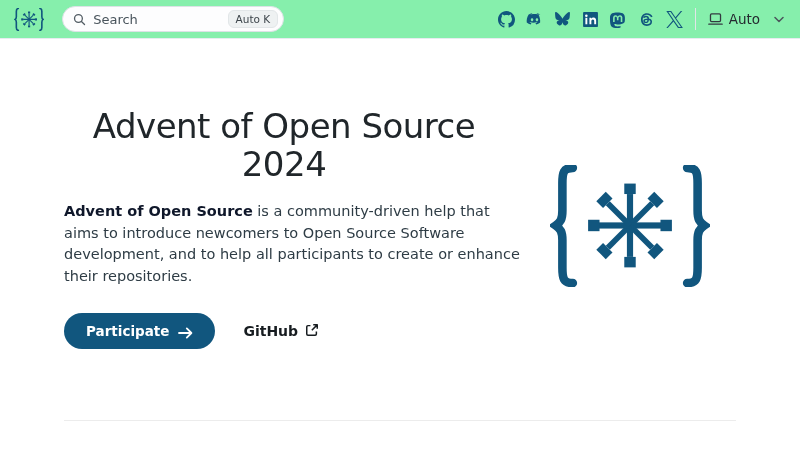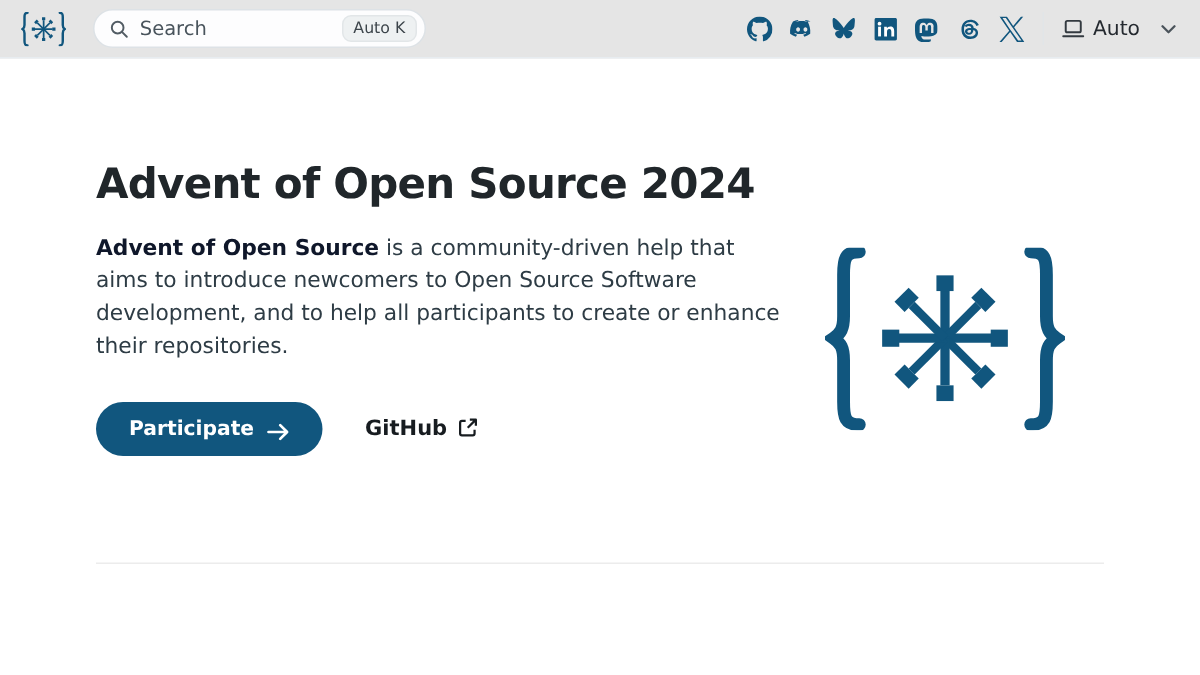--- a/index.html
+++ b/index.html
@@ -14,21 +14,21 @@
     --ink: #1b2125;
   }
 
   
   .navbar {
     height: 39px;
     display: flex;
     align-items: center;
     padding: 0 16px 0 14px;
     border-bottom: 1px solid #e7ecf0;
-    background: #e5e5e5;
+    background: #86efac;
     gap: 0;
   }
   .nav-logo { display: flex; align-items: center; cursor: pointer; }
   .nav-logo svg { height: 23px; width: auto; display: block; }
 
   .searchbox {
     margin-left: 18px;
     width: 222px;
     height: 26px;
     border: 1px solid #dde2e6;
@@ -78,27 +78,28 @@
 
   
   .hero {
     display: flex;
     align-items: flex-start;
     padding: 0 64px;
     margin-top: 68px;
   }
   .hero-left { width: 460px; }
   .hero-title {
-    font-size: 28px;
+    font-size: 34px;
     line-height: 1.13;
-    font-weight: bold;
+    font-weight: normal;
     letter-spacing: -0.5px;
     color: #20262a;
     max-width: 440px;
     margin-bottom: 17px;
+    text-align: center;
   }
   .hero-desc {
     font-size: 14.5px;
     line-height: 1.5;
     color: #2e3c45;
     max-width: 458px;
     margin-bottom: 25px;
   }
   .hero-desc strong { color: #0f172a; }
 

